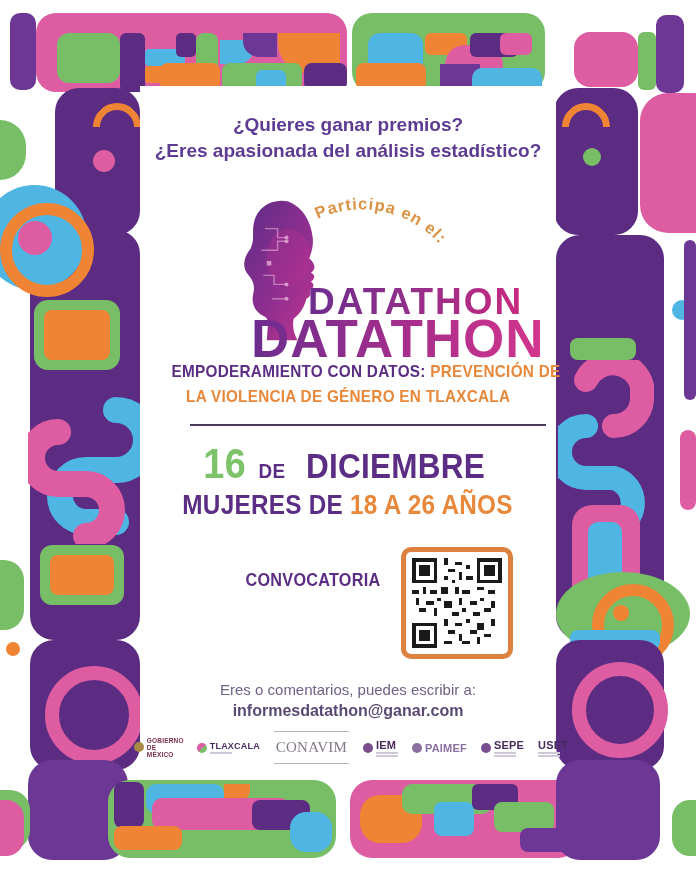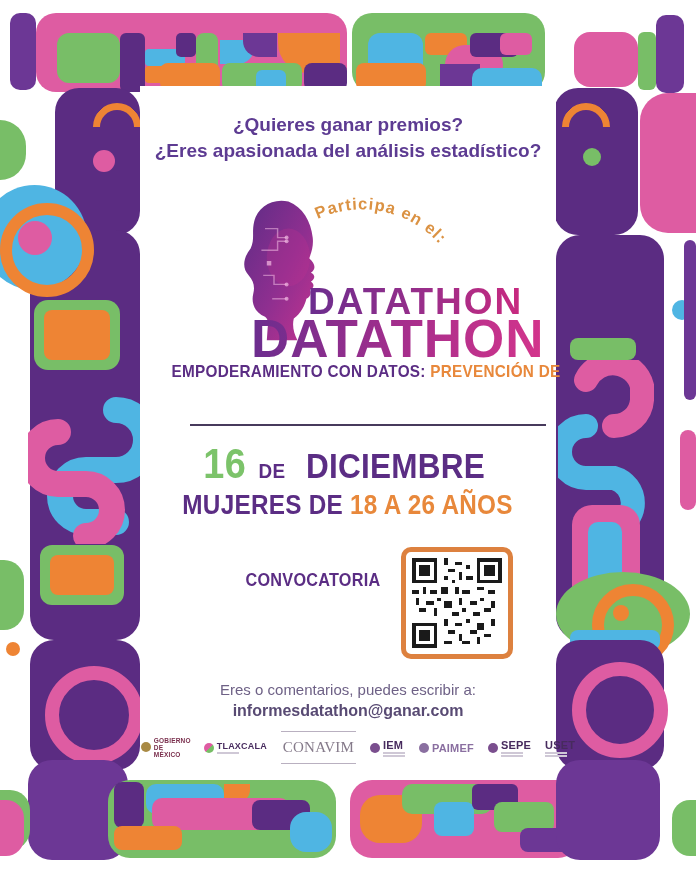--- a/index.html
+++ b/index.html
@@ -33,21 +33,21 @@
   .date1 .day{font-weight:700;font-size:42px;color:#7CC36A;}
   .date1 .de{font-weight:700;font-size:21px;color:#5B2D84;}
   .date1 .month{font-weight:700;font-size:35px;color:#5B2D84;}
   .date2{position:absolute;left:150px;top:490px;width:396px;font-weight:700;font-size:27px;}
   .call{position:absolute;left:150px;top:567px;width:238px;text-align:right;font-weight:700;font-size:18px;line-height:1.55;}
   .qr-box{position:absolute;left:401px;top:547px;width:90px;height:90px;border:5px solid #DD813F;border-radius:10px;
           background:#fff;padding:6px;}
   .qr-box svg{width:100%;height:100%;}
   .contact{position:absolute;left:150px;top:679px;width:396px;color:#6E6186;font-size:15px;line-height:1.4;}
   .contact .email{font-weight:700;font-size:16px;color:#584A73;}
-  .sponsors{position:absolute;left:156px;top:731px;width:404px;display:flex;justify-content:center;align-items:center;gap:7px;}
+  .sponsors{position:absolute;left:149px;top:731px;width:404px;display:flex;justify-content:center;align-items:center;gap:7px;}
   .sp{display:flex;align-items:center;gap:3px;}
   .sp-ico{width:10px;height:10px;border-radius:50%;flex:0 0 auto;}
   .sp-name{font-weight:700;color:#472B5E;font-size:9px;letter-spacing:.2px;white-space:nowrap;}
   .sp-name.mx{color:#7A2F4D;font-size:6.5px;width:36px;white-space:normal;line-height:1.1;}
   .sp-name.serif{font-family:"Liberation Serif",serif;color:#857A8A;font-weight:400;font-size:15px;
                  border-top:1px solid #b9b0c0;border-bottom:1px solid #b9b0c0;padding:7px 2px;}
   .sp-name.paimef{color:#8A6FA0;}
   .bars{display:flex;flex-direction:column;gap:1px;}
   .bar{width:22px;height:2px;background:#cfc8d6;}
   .sp-sep{width:1px;height:20px;background:#d8d2de;}
@@ -201,20 +201,23 @@
       </g>
     </svg>
 
     <div class="logo-title">DATATHON</div>
     <div class="logo-sub">DATATHON</div>
 
     <div class="tag1 center"><span class="cond">
       <span class="tx-p">EMPODERAMIENTO CON DATOS:</span>
       <span class="tx-o">PREVENCIÓN DE</span>
     </span></div>
+    <div class="tag2 center"><span class="cond">
+      <span class="tx-o">LA VIOLENCIA DE GÉNERO EN TLAXCALA</span>
+    </span></div>
 
     <div class="divider"></div>
 
     <div class="date1">
       <span class="day cond">16</span>
       <span class="de cond">DE</span>
       <span class="month cond">DICIEMBRE</span>
     </div>
     <div class="date2 center"><span class="cond">
       <span class="tx-p">MUJERES DE</span>

